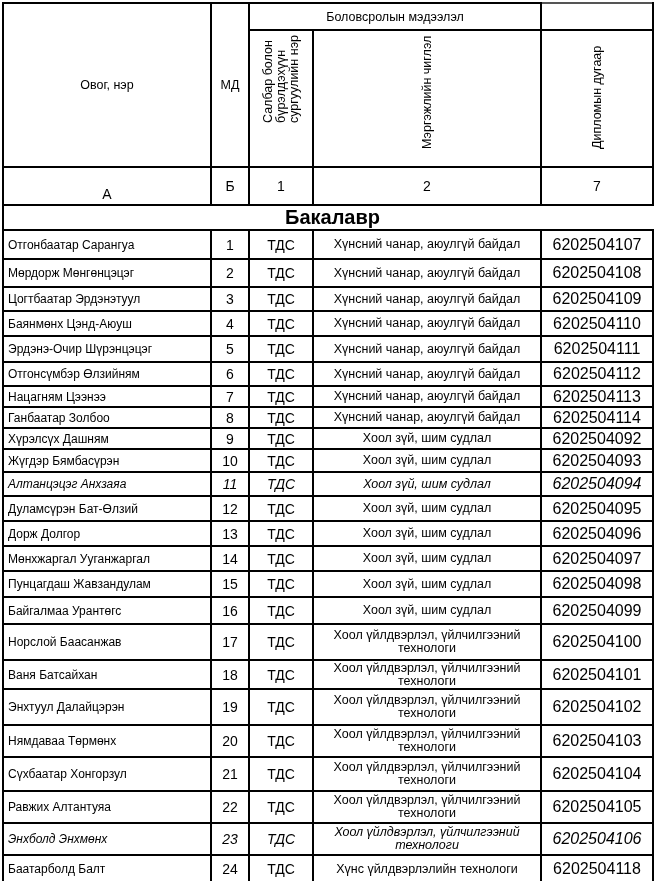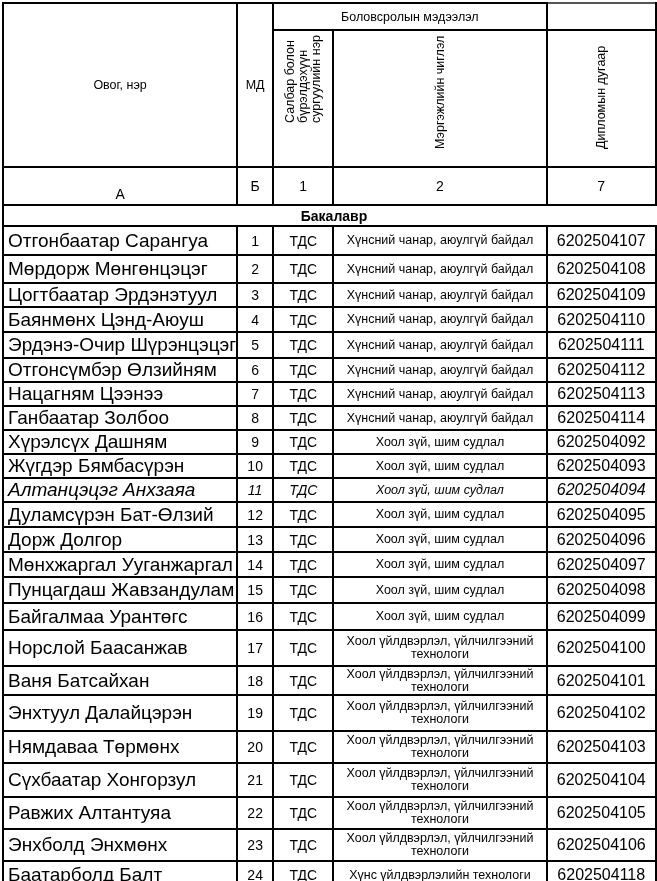--- a/index.html
+++ b/index.html
@@ -1,29 +1,29 @@
 <!DOCTYPE html>
 <html><head>
 <meta charset="utf-8">
 <style>
   html, body { margin: 0; padding: 0; background: #ffffff; }
   body { width: 657px; height: 881px; position: relative; overflow: hidden;
          font-family: "Liberation Sans", sans-serif; color: #000; }
   table { position: absolute; left: 2px; top: 2px; border-collapse: collapse; table-layout: fixed; }
   td { border: 2px solid #000; padding: 0; text-align: center; vertical-align: middle;
        font-size: 14px; overflow: hidden; white-space: nowrap; }
-  td.name { text-align: left; padding-left: 4px; font-size: 19px; }
+  td.name { text-align: left; padding-left: 4px; font-size: 12px; }
   td.spec { font-size: 12.5px; line-height: 13px; white-space: normal; }
   td.dip { font-size: 16px; }
   td.hdr { font-size: 12.5px; }
   td.rot { position: relative; vertical-align: bottom; }
   .rot-text { position: absolute; left: 50%; bottom: 4px; transform-origin: 0 0;
               transform: rotate(-90deg) translateY(-50%); white-space: nowrap;
               font-size: 12.5px; line-height: 13px; text-align: left; }
-  td.section { font-weight: bold; font-size: 14px; border-left: 2px solid #000;
+  td.section { font-weight: bold; font-size: 20px; border-left: 2px solid #000;
                border-right: none; padding-left: 8px; }
   td.top-empty { border-top: 2px solid #555; }
   td.idx-a { vertical-align: bottom; padding-bottom: 2px; }
 </style>
 </head>
 <body>
 
 <table>
   <colgroup>
     <col style="width:208px">
@@ -213,21 +213,21 @@
         <td class="spec">Хоол үйлдвэрлэл, үйлчилгээний технологи</td>
         <td class="dip">6202504104</td>
       </tr>
       <tr style="height: 32px;">
         <td class="name">Равжих Алтантуяа</td>
         <td>22</td>
         <td>ТДС</td>
         <td class="spec">Хоол үйлдвэрлэл, үйлчилгээний технологи</td>
         <td class="dip">6202504105</td>
       </tr>
-      <tr style="height: 32px;">
+      <tr style="height: 32px; font-style: italic;">
         <td class="name">Энхболд Энхмөнх</td>
         <td>23</td>
         <td>ТДС</td>
         <td class="spec">Хоол үйлдвэрлэл, үйлчилгээний технологи</td>
         <td class="dip">6202504106</td>
       </tr>
       <tr style="height: 28px;">
         <td class="name">Баатарболд Балт</td>
         <td>24</td>
         <td>ТДС</td>

